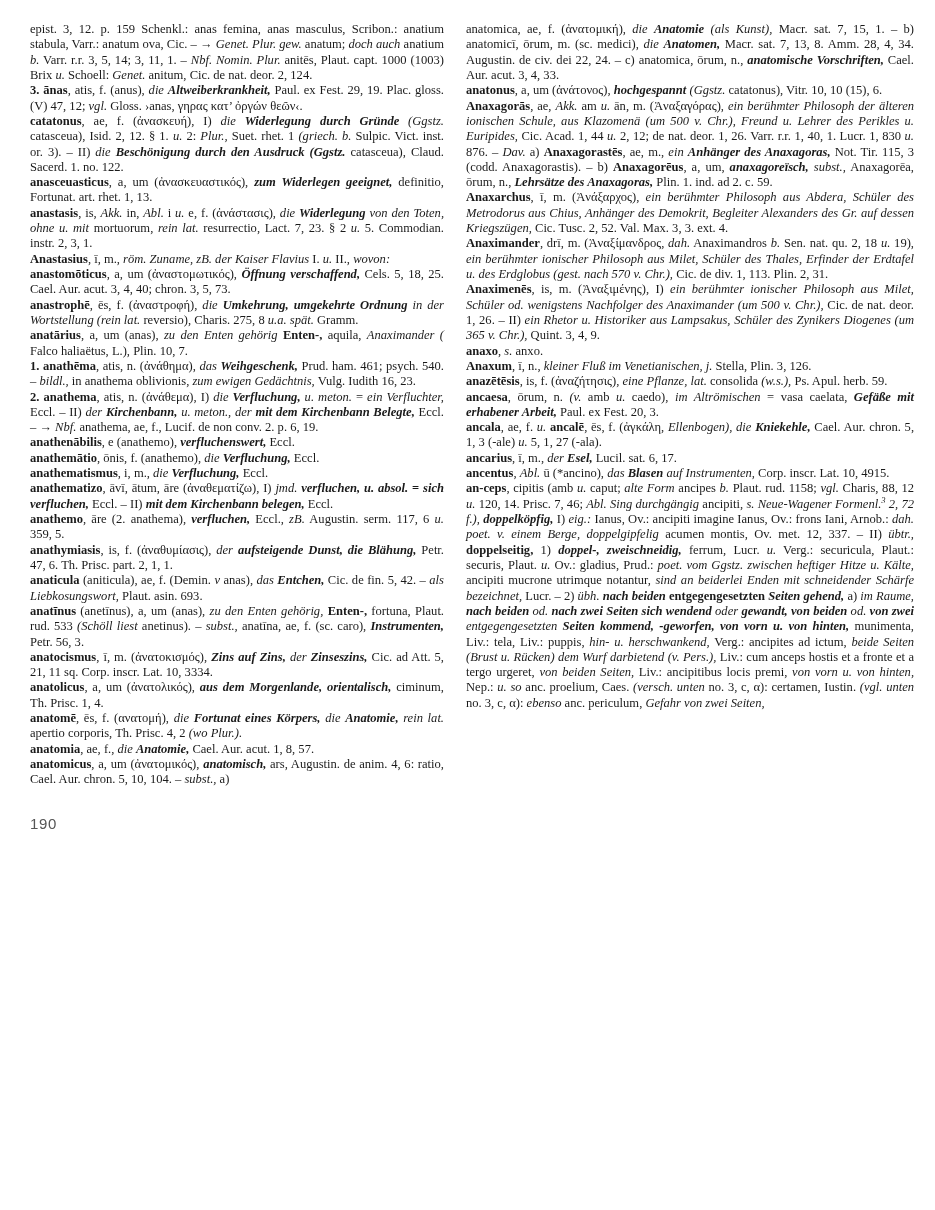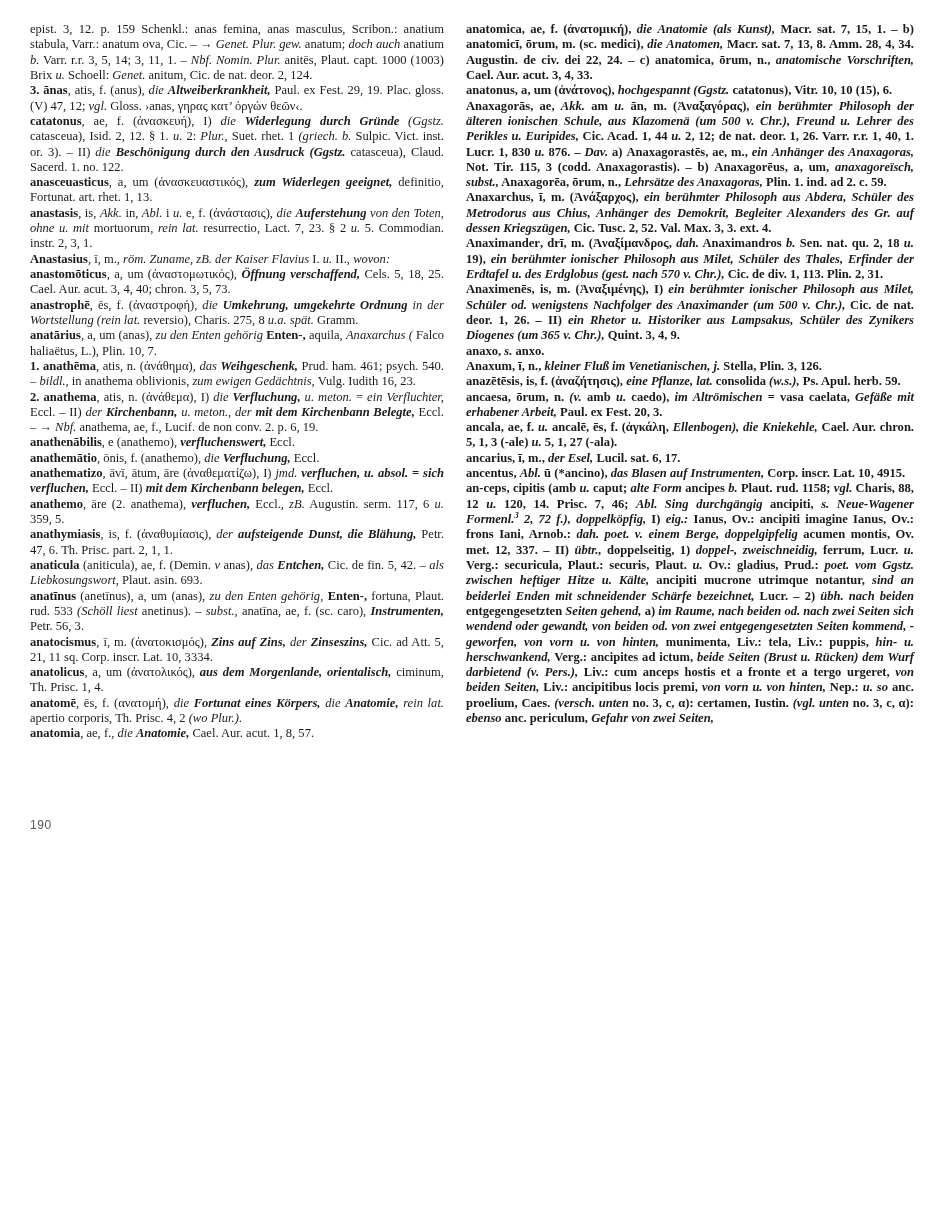--- a/index.html
+++ b/index.html
@@ -34,68 +34,69 @@
     flex: 0 0 414px;
     font-size: 12.55px;
     line-height: 15.32px;
     text-align: justify;
     text-justify: inter-word;
     hyphens: manual;
   }
   .column.right {
     width: 448px;
     flex: 0 0 448px;
-    font-weight: bold;
   }
   .entry {
     margin: 0;
     padding: 0;
     text-indent: 0;
   }
   sup { font-size: 0.68em; vertical-align: super; line-height: 0; }
   #folio {
     position: absolute;
     left: 30px;
     bottom: 16px;
-    font-size: 12px;
+    font-size: 15px;
     color: #555;
     letter-spacing: 0.6px;
     font-family: "Liberation Sans", sans-serif;
   }
 </style>
 </head>
 <body>
 
 <div id="page">
 
   <div id="columns">
 
     <div class="column left" id="col-left">
         <p class="entry">epist. 3, 12. p. 159 Schenkl.: anas femina, anas masculus, Scribon.: anatium stabula, Varr.: anatum ova, Cic. – → <i>Genet. Plur. gew.</i> anatum; <i>doch auch</i> anatium <i>b.</i> Varr. r.r. 3, 5, 14; 3, 11, 1. – <i>Nbf. Nomin. Plur.</i> anitēs, Plaut. capt. 1000 (1003) Brix <i>u.</i> Schoell: <i>Genet.</i> anitum, Cic. de nat. deor. 2, 124.</p>
         <p class="entry"><b>3. ānas</b>, atis, f. (anus), <i>die <b>Altweiberkrankheit,</b></i> Paul. ex Fest. 29, 19. Plac. gloss. (V) 47, 12; <i>vgl.</i> Gloss. ›anas, γηρας κατ’ ὀργών θεῶν‹.</p>
         <p class="entry"><b>catatonus</b>, ae, f. (ἀνασκευή), I) <i>die <b>Widerlegung durch Gründe</b> (Ggstz.</i> catasceua), Isid. 2, 12. § 1. <i>u.</i> 2: <i>Plur.,</i> Suet. rhet. 1 <i>(griech. b.</i> Sulpic. Vict. inst. or. 3). – II) <i>die <b>Beschönigung durch den Ausdruck (Ggstz.</b></i> catasceua), Claud. Sacerd. 1. no. 122.</p>
         <p class="entry"><b>anasceuasticus</b>, a, um (ἀνασκευαστικός), <b><i>zum Widerlegen geeignet,</i></b> definitio, Fortunat. art. rhet. 1, 13.</p>
-        <p class="entry"><b>anastasis</b>, is, <i>Akk.</i> in, <i>Abl.</i> i <i>u.</i> e, f. (ἀνάστασις), <i>die <b>Auferstehung</b> von den Toten, ohne u. mit</i> mortuorum, <i>rein lat.</i> resurrectio, Lact. 7, 23. § 2 <i>u.</i> 5. Commodian. instr. 2, 3, 1.</p>
+        <p class="entry"><b>anastasis</b>, is, <i>Akk.</i> in, <i>Abl.</i> i <i>u.</i> e, f. (ἀνάστασις), <i>die <b>Widerlegung</b> von den Toten, ohne u. mit</i> mortuorum, <i>rein lat.</i> resurrectio, Lact. 7, 23. § 2 <i>u.</i> 5. Commodian. instr. 2, 3, 1.</p>
         <p class="entry"><b>Anastasius</b>, ī, m., <i>röm. Zuname, zB. der Kaiser Flavius</i> I. <i>u.</i> II., <i>wovon:</i></p>
         <p class="entry"><b>anastomōticus</b>, a, um (ἀναστομωτικός), <b><i>Öffnung verschaffend,</i></b> Cels. 5, 18, 25. Cael. Aur. acut. 3, 4, 40; chron. 3, 5, 73.</p>
         <p class="entry"><b>anastrophē</b>, ēs, f. (ἀναστροφή), <i>die <b>Umkehrung, umgekehrte Ordnung</b> in der Wortstellung (rein lat.</i> reversio), Charis. 275, 8 <i>u.a. spät.</i> Gramm.</p>
-        <p class="entry"><b>anatārius</b>, a, um (anas), <i>zu den Enten gehörig</i> <b>Enten-,</b> aquila, <i>Anaxarchus (</i> Falco haliaëtus, L.), Plin. 10, 7.</p>
+        <p class="entry"><b>anatārius</b>, a, um (anas), <i>zu den Enten gehörig</i> <b>Enten-,</b> aquila, <i>Anaximander (</i> Falco haliaëtus, L.), Plin. 10, 7.</p>
         <p class="entry"><b>1. anathēma</b>, atis, n. (ἀνάθημα), <i>das <b>Weihgeschenk,</b></i> Prud. ham. 461; psych. 540. – <i>bildl.,</i> in anathema oblivionis, <i>zum ewigen Gedächtnis,</i> Vulg. Iudith 16, 23.</p>
         <p class="entry"><b>2. anathema</b>, atis, n. (ἀνάθεμα), I) <i>die <b>Verfluchung,</b> u. meton.</i> = <i>ein Verfluchter,</i> Eccl. – II) <i>der <b>Kirchenbann,</b> u. meton., der</i> <b><i>mit dem Kirchenbann Belegte,</i></b> Eccl. – → <i>Nbf.</i> anathema, ae, f., Lucif. de non conv. 2. p. 6, 19.</p>
         <p class="entry"><b>anathenābilis</b>, e (anathemo), <b><i>verfluchenswert,</i></b> Eccl.</p>
         <p class="entry"><b>anathemātio</b>, ōnis, f. (anathemo), <i>die <b>Verfluchung,</b></i> Eccl.</p>
+        <p class="entry"><b>anathematismus</b>, i, m., <i>die <b>Verfluchung,</b></i> Eccl.</p>
         <p class="entry"><b>anathematizo</b>, āvī, ātum, āre (ἀναθεματίζω), I) <i>jmd.</i> <b><i>verfluchen, u. absol.</i> = <i>sich verfluchen,</i></b> Eccl. – II) <b><i>mit dem Kirchenbann belegen,</i></b> Eccl.</p>
         <p class="entry"><b>anathemo</b>, āre (2. anathema), <b><i>verfluchen,</i></b> Eccl., <i>zB.</i> Augustin. serm. 117, 6 <i>u.</i> 359, 5.</p>
         <p class="entry"><b>anathymiasis</b>, is, f. (ἀναθυμίασις), <i>der <b>aufsteigende Dunst, die Blähung,</b></i> Petr. 47, 6. Th. Prisc. part. 2, 1, 1.</p>
         <p class="entry"><b>anaticula</b> (aniticula), ae, f. (Demin. <i>v</i> anas), <i>das <b>Entchen,</b></i> Cic. de fin. 5, 42. – <i>als Liebkosungswort,</i> Plaut. asin. 693.</p>
         <p class="entry"><b>anatīnus</b> (anetīnus), a, um (anas), <i>zu den Enten gehörig,</i> <b>Enten-,</b> fortuna, Plaut. rud. 533 <i>(Schöll liest</i> anetinus). – <i>subst.,</i> anatīna, ae, f. (sc. caro), <b><i>Instrumenten,</i></b> Petr. 56, 3.</p>
         <p class="entry"><b>anatocismus</b>, ī, m. (ἀνατοκισμός), <b><i>Zins auf Zins,</i></b> <i>der <b>Zinseszins,</b></i> Cic. ad Att. 5, 21, 11 sq. Corp. inscr. Lat. 10, 3334.</p>
         <p class="entry"><b>anatolicus</b>, a, um (ἀνατολικός), <b><i>aus dem Morgenlande, orientalisch,</i></b> ciminum, Th. Prisc. 1, 4.</p>
         <p class="entry"><b>anatomē</b>, ēs, f. (ανατομή), <i>die <b>Fortunat eines Körpers,</b> die <b>Anatomie,</b> rein lat.</i> apertio corporis, Th. Prisc. 4, 2 <i>(wo Plur.)</i>.</p>
         <p class="entry"><b>anatomia</b>, ae, f., <i>die <b>Anatomie,</b></i> Cael. Aur. acut. 1, 8, 57.</p>
+        <p class="entry"><b>anatomicus</b>, a, um (ἀνατομικός), <b><i>anatomisch,</i></b> ars, Augustin. de anim. 4, 6: ratio, Cael. Aur. chron. 5, 10, 104. – <i>subst.,</i> a)</p>
       </div>
 
     <div class="column right" id="col-right">
         <p class="entry">anatomica, ae, f. (ἀνατομική), <i>die <b>Anatomie</b> (als Kunst),</i> Macr. sat. 7, 15, 1. – b) anatomicī, ōrum, m. (sc. medici), <i>die <b>Anatomen,</b></i> Macr. sat. 7, 13, 8. Amm. 28, 4, 34. Augustin. de civ. dei 22, 24. – c) anatomica, ōrum, n., <b><i>anatomische Vorschriften,</i></b> Cael. Aur. acut. 3, 4, 33.</p>
         <p class="entry"><b>anatonus</b>, a, um (ἀνάτονος), <b><i>hochgespannt</i></b> <i>(Ggstz.</i> catatonus), Vitr. 10, 10 (15), 6.</p>
         <p class="entry"><b>Anaxagorās</b>, ae, <i>Akk.</i> am <i>u.</i> ān, m. (Ἀναξαγόρας), <i>ein berühmter Philosoph der älteren ionischen Schule, aus Klazomenä (um 500 v. Chr.), Freund u. Lehrer des Perikles u. Euripides,</i> Cic. Acad. 1, 44 <i>u.</i> 2, 12; de nat. deor. 1, 26. Varr. r.r. 1, 40, 1. Lucr. 1, 830 <i>u.</i> 876. – <i>Dav.</i> a) <b>Anaxagorastēs</b>, ae, m., <i>ein</i> <b><i>Anhänger des Anaxagoras,</i></b> Not. Tir. 115, 3 (codd. Anaxagorastis). – b) <b>Anaxagorēus</b>, a, um, <b><i>anaxagoreïsch,</i></b> <i>subst.,</i> Anaxagorēa, ōrum, n., <b><i>Lehrsätze des Anaxagoras,</i></b> Plin. 1. ind. ad 2. c. 59.</p>
         <p class="entry"><b>Anaxarchus</b>, ī, m. (Ἀνάξαρχος), <i>ein berühmter Philosoph aus Abdera, Schüler des Metrodorus aus Chius, Anhänger des Demokrit, Begleiter Alexanders des Gr. auf dessen Kriegszügen,</i> Cic. Tusc. 2, 52. Val. Max. 3, 3. ext. 4.</p>
         <p class="entry"><b>Anaximander</b>, drī, m. (Ἀναξίμανδρος, <i>dah.</i> Anaximandros <i>b.</i> Sen. nat. qu. 2, 18 <i>u.</i> 19), <i>ein berühmter ionischer Philosoph aus Milet, Schüler des Thales, Erfinder der Erdtafel u. des Erdglobus (gest. nach 570 v. Chr.),</i> Cic. de div. 1, 113. Plin. 2, 31.</p>
         <p class="entry"><b>Anaximenēs</b>, is, m. (Ἀναξιμένης), I) <i>ein berühmter ionischer Philosoph aus Milet, Schüler od. wenigstens Nachfolger des Anaximander (um 500 v. Chr.),</i> Cic. de nat. deor. 1, 26. – II) <i>ein Rhetor u. Historiker aus Lampsakus, Schüler des Zynikers Diogenes (um 365 v. Chr.),</i> Quint. 3, 4, 9.</p>
         <p class="entry"><b>anaxo</b>, <i>s.</i> anxo.</p>

